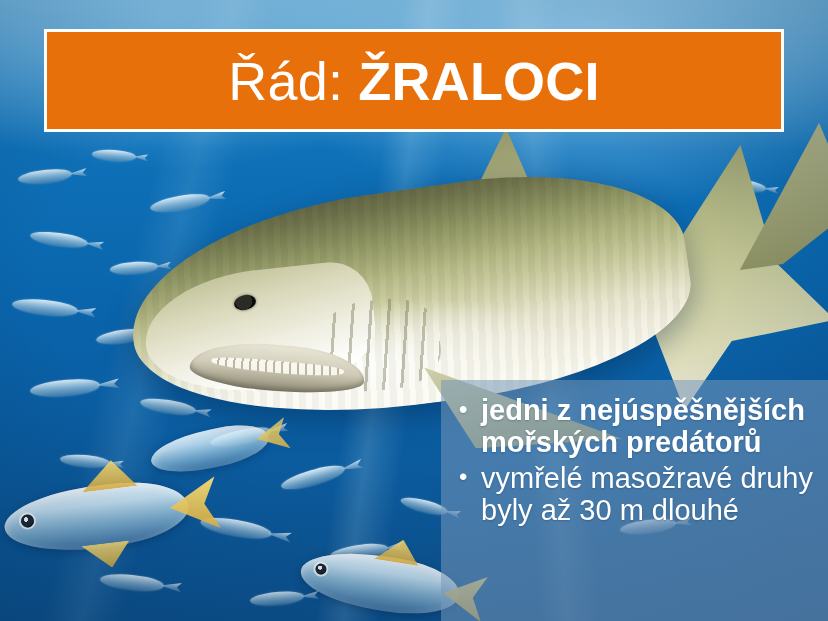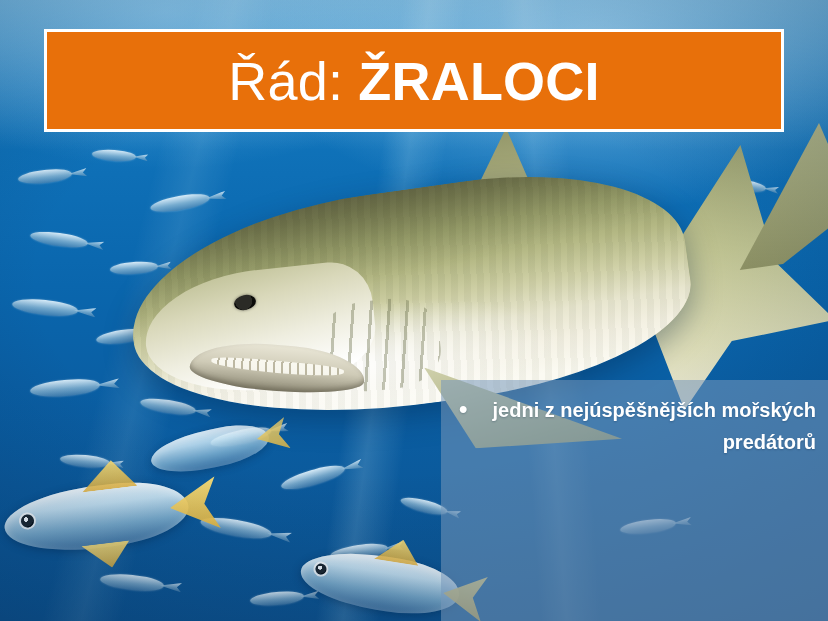--- a/index.html
+++ b/index.html
@@ -279,25 +279,24 @@
   }
   .bullet-list {
     list-style: none;
     margin: 0;
     padding: 0;
     color: #ffffff;
   }
   .bullet-list li {
     position: relative;
     padding-left: 26px;
-    font-size: 20px;
+    font-size: 29px;
     line-height: 32px;
     margin-bottom: 4px;
     text-shadow: 0 1px 2px rgba(0,30,60,0.25);
-    text-align: right;
   }
   .bullet-list li::before {
     content: "•";
     position: absolute;
     left: 4px;
     top: -1px;
     font-size: 24px;
     line-height: 32px;
   }
   .bullet-list li.b0 { font-weight: 700; }
@@ -367,16 +366,17 @@
 
   <div class="title-bar">
     <div class="title-text">
       <span class="light">Řád: </span><span class="bold">ŽRALOCI</span>
     </div>
   </div>
 
   <div class="bullet-panel">
     <ul class="bullet-list">
       <li class="b0">jedni z nejúspěšnějších mořských predátorů</li>
+      <li class="b1">vymřelé masožravé druhy byly až 30 m dlouhé</li>
     </ul>
   </div>
 
 </div>
 
 </body></html>

